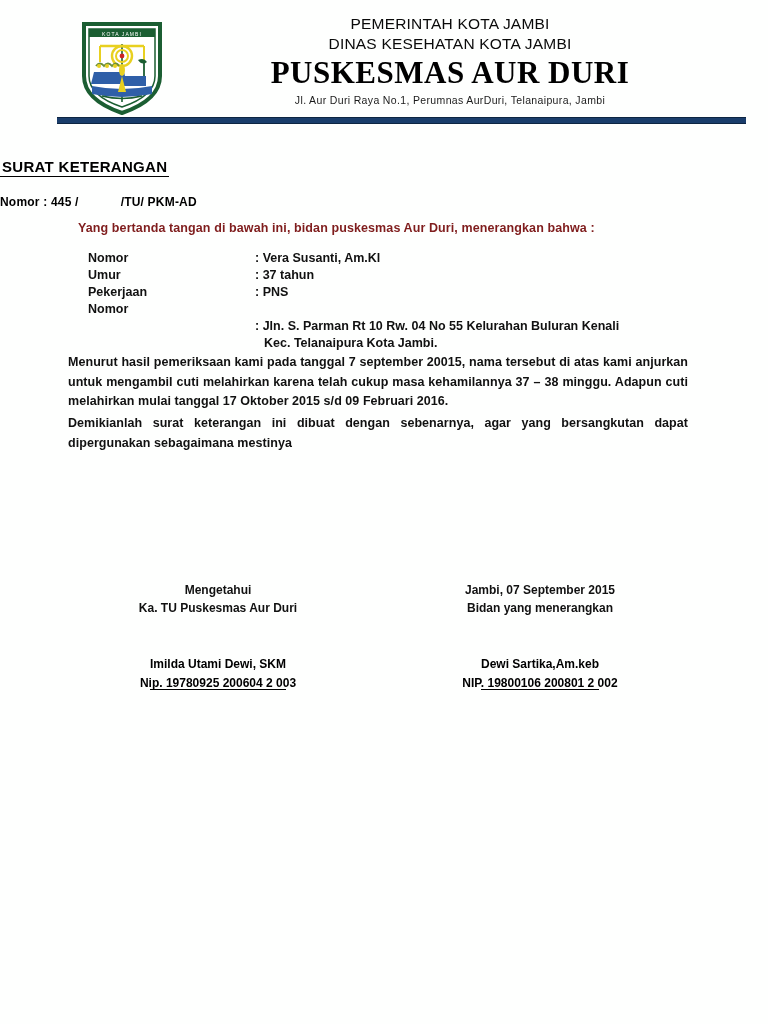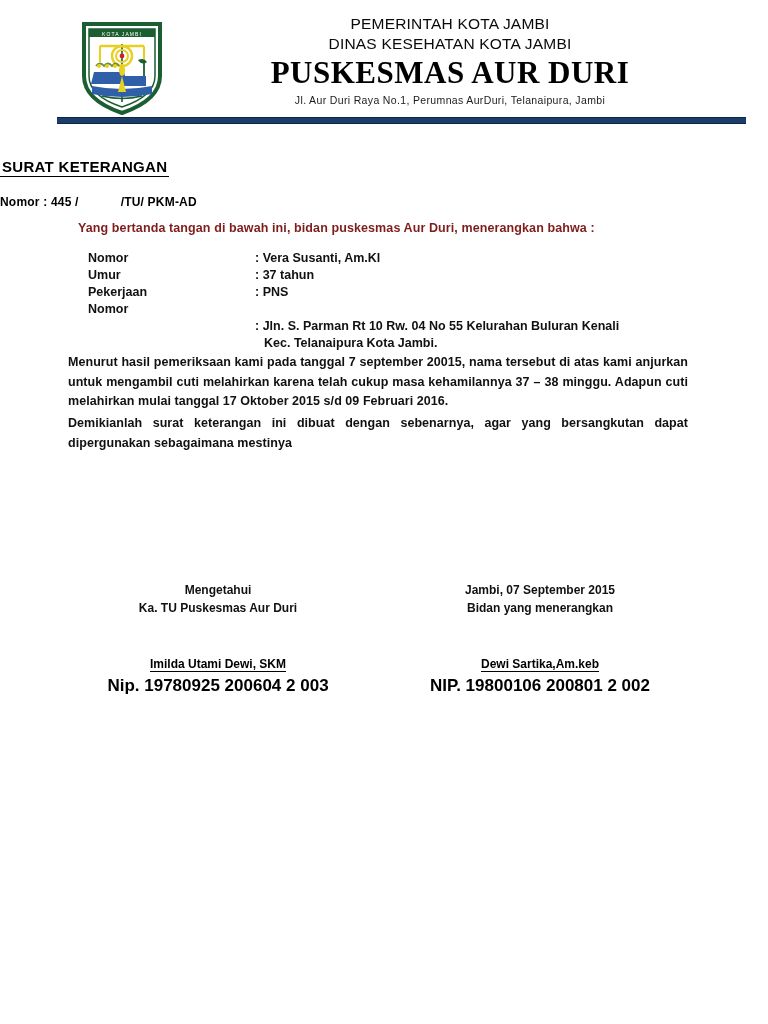--- a/index.html
+++ b/index.html
@@ -199,28 +199,28 @@
   .sig-name {
     position: absolute;
     font-size: 12px;
     font-weight: bold;
     text-align: center;
     color: #000;
   }
   .sig-name .uline {
     border-bottom: 1.4px solid #000;
     display: inline-block;
-    padding-bottom: 0px;
+    padding-bottom: 18px;
   }
   .sig-name-left  { top: 76px; left: 68px;  width: 300px; }
   .sig-name-right { top: 76px; left: 390px; width: 300px; }
 
   .sig-nip {
     position: absolute;
-    font-size: 17px;
+    font-size: 12px;
     font-weight: bold;
     text-align: center;
     color: #000;
     margin-top: 1px;
   }
   .sig-nip-left  { top: 94px; left: 68px;  width: 300px; }
   .sig-nip-right { top: 94px; left: 390px; width: 300px; }
 </style>
 </head>
 <body>

